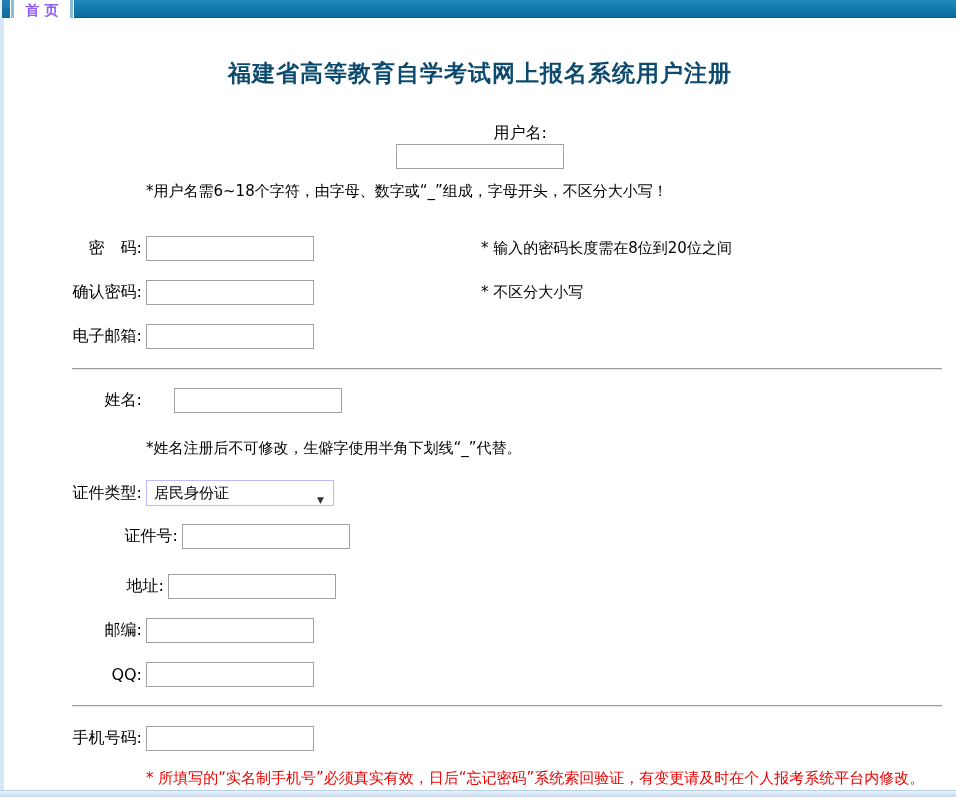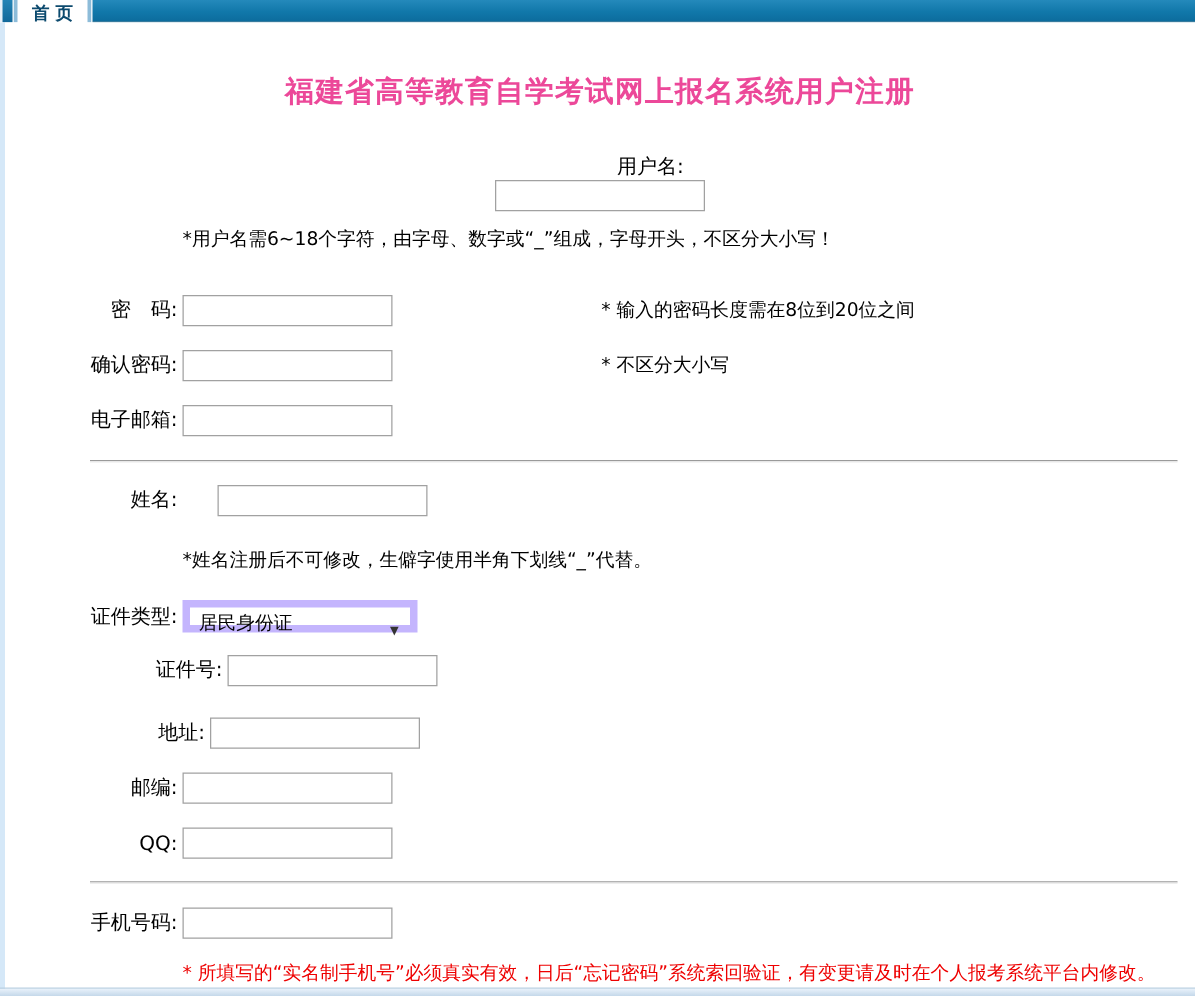--- a/index.html
+++ b/index.html
@@ -30,21 +30,21 @@
     background: #ffffff;
     text-align: center;
     overflow: hidden;
     cursor: pointer;
   }
   .tab span {
     display: inline-block;
     margin-top: -6px;
     font-size: 14px;
     font-weight: bold;
-    color: #0c4a6e;
+    color: #8b5cf6;
     white-space: nowrap;
   }
   .teal-bar {
     flex: 1;
     background: linear-gradient(#2489bb 0%, #1178aa 55%, #0c6c9d 100%);
     border-bottom: 1px solid #0a5c87;
   }
 
   
   .left-edge {
@@ -57,21 +57,21 @@
     background: #ffffff;
   }
 
   .page-title {
     margin-top: 40px;
     text-align: center;
     font-family: Liberation Serif, serif;
     font-weight: bold;
     font-size: 23px;
     letter-spacing: 1px;
-    color: #ec4899;
+    color: #0c4a6e;
   }
 
   .row {
     display: flex;
     align-items: center;
   }
   .row .lbl {
     width: 138px;
     text-align: right;
     margin-right: 4px;
@@ -85,21 +85,21 @@
     border: 1px solid #a1a1a1;
     background: #ffffff;
     font-size: 14px;
     padding: 0 4px;
     outline: none;
   }
   .select-box {
     position: relative;
     width: 188px;
     height: 26px;
-    border: 6px solid #c4b5fd;
+    border: 1px solid #c4b5fd;
     background: #ffffff;
     font-size: 15px;
     line-height: 24px;
     padding-left: 7px;
     cursor: pointer;
   }
   .select-box .arrow {
     position: absolute;
     right: 9px; top: 7px;
     font-size: 9px;

